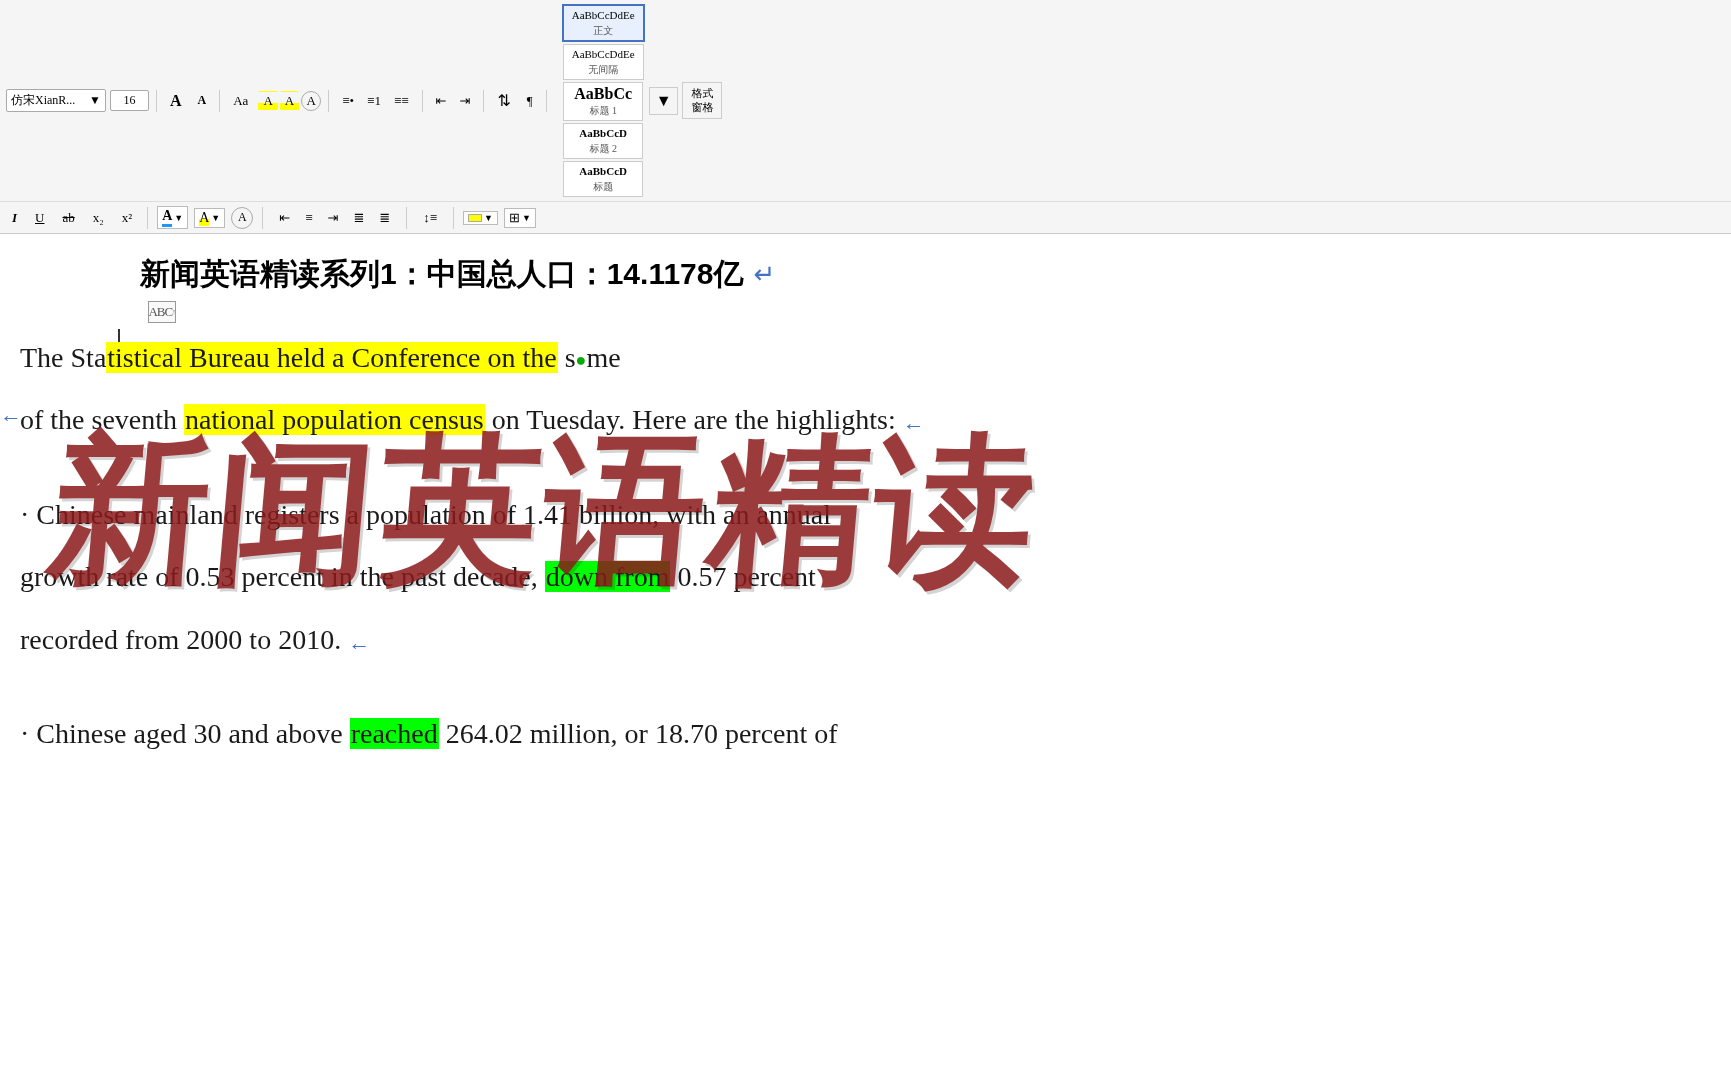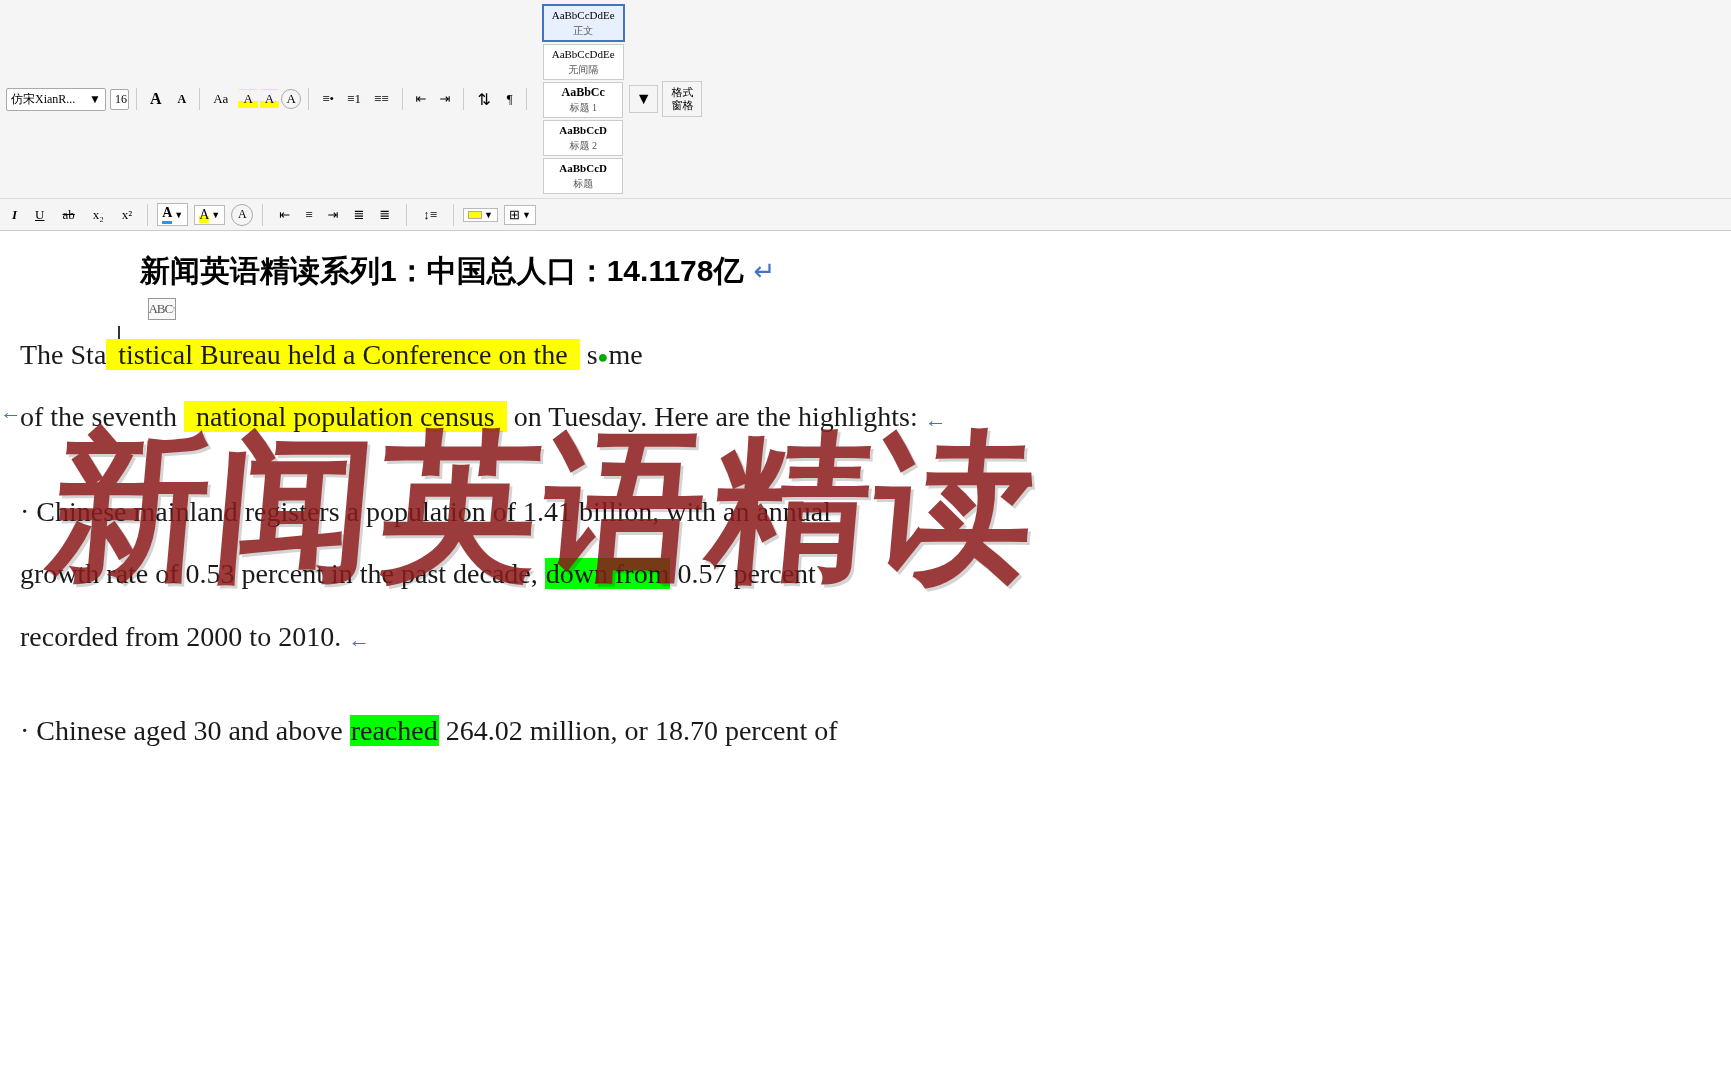--- a/index.html
+++ b/index.html
@@ -59,21 +59,21 @@
       display: flex;
       align-items: center;
       justify-content: space-between;
     }
 
     .font-size-box {
       border: 1px solid #aaa;
       background: #fff;
       padding: 2px 4px;
       font-size: 12px;
-      width: 19px;
+      width: 39px;
       text-align: center;
     }
 
     .separator {
       width: 1px;
       height: 22px;
       background: #ccc;
       margin: 0 3px;
     }
 
@@ -183,21 +183,21 @@
     }
 
     .doc-line {
       display: block;
       margin-bottom: 12px;
       position: relative;
     }
 
     .highlight-yellow {
       background-color: #ffff00;
-      padding: 0 12px;
+      padding: 0 1px;
     }
 
     .highlight-green {
       background-color: #00ff00;
       padding: 0 1px;
     }
 
     .enter-mark-inline {
       color: #4472c4;
       font-size: 22px;
@@ -313,21 +313,21 @@
     <div class="style-presets">
       <div class="style-preset active">
         <span style="font-size:11px;">AaBbCcDdEe</span>
         <span class="style-preset-label">正文</span>
       </div>
       <div class="style-preset">
         <span style="font-size:11px;">AaBbCcDdEe</span>
         <span class="style-preset-label">无间隔</span>
       </div>
       <div class="style-preset">
-        <span style="font-size:12px; font-weight:bold;">AaBbCc</span>
+        <span style="font-size:16px; font-weight:bold;">AaBbCc</span>
         <span class="style-preset-label">标题 1</span>
       </div>
       <div class="style-preset">
         <span style="font-size:11px; font-weight:bold;">AaBbCcD</span>
         <span class="style-preset-label">标题 2</span>
       </div>
       <div class="style-preset">
         <span style="font-size:11px; font-weight:bold;">AaBbCcD</span>
         <span class="style-preset-label">标题</span>
       </div>

